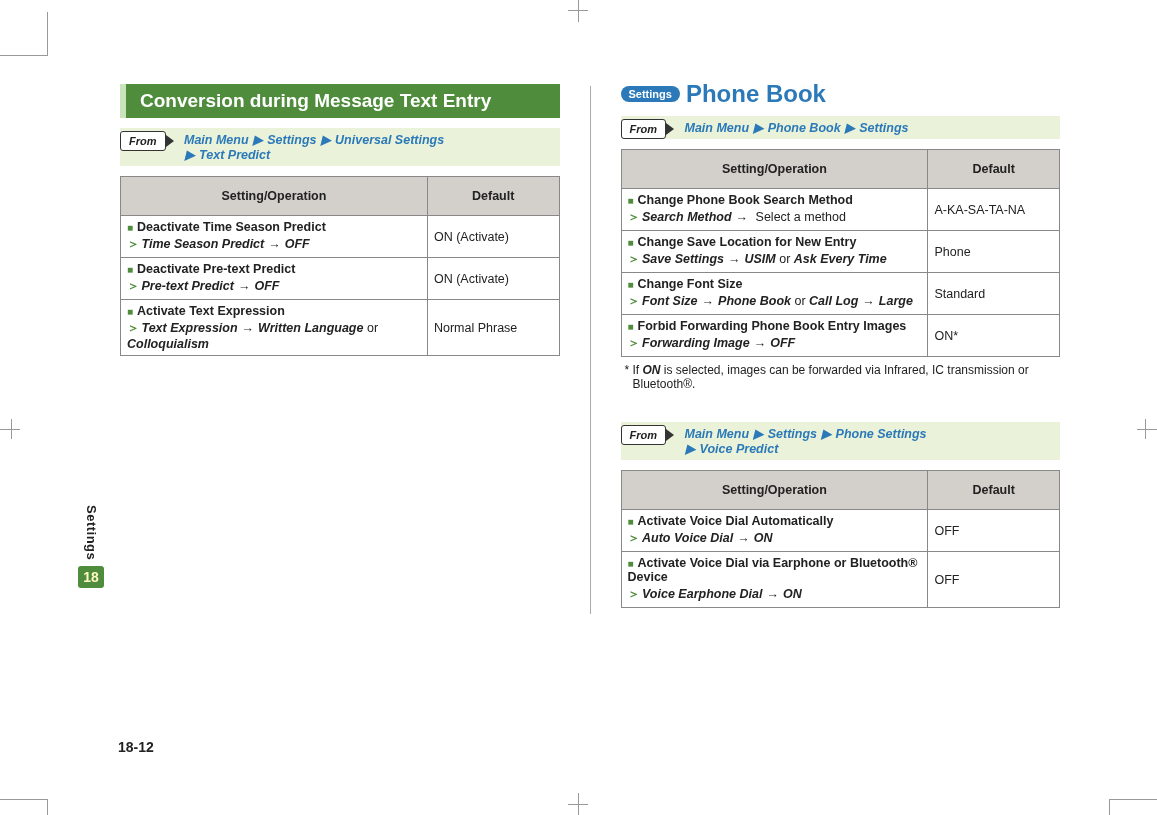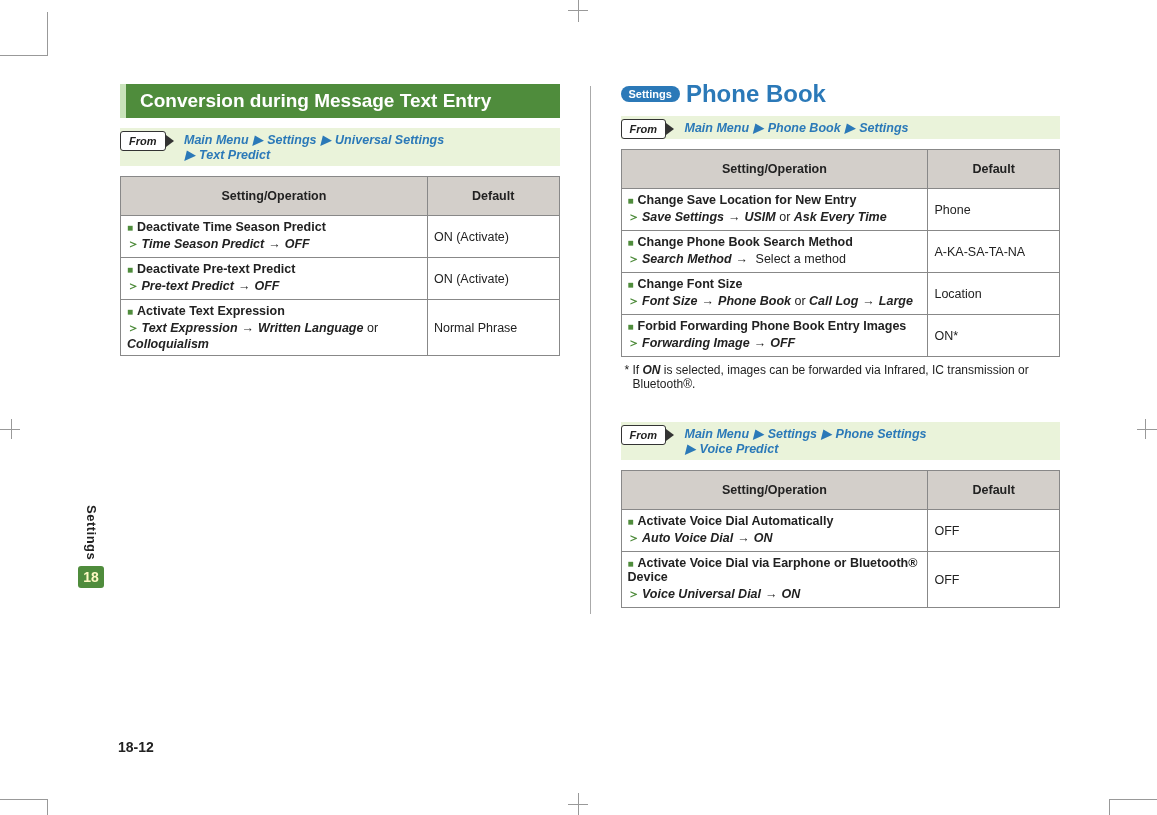--- a/index.html
+++ b/index.html
@@ -271,38 +271,38 @@
         <table class="settings">
           <thead>
             <tr>
               <th>Setting/Operation</th>
               <th>Default</th>
             </tr>
           </thead>
           <tbody>
             <tr>
               <td>
+                <div class="row-title"><span class="sq">■</span>Change Phone Book Search Method</div>
+                <div class="op-line"><span class="chev">＞</span><span class="ital">Search Method</span><span class="arrow">→</span><span class="plain"> Select a method</span></div>
+              </td>
+              <td class="def">A-KA-SA-TA-NA</td>
+            </tr>
+            <tr>
+              <td>
                 <div class="row-title"><span class="sq">■</span>Change Save Location for New Entry</div>
                 <div class="op-line"><span class="chev">＞</span><span class="ital">Save Settings</span><span class="arrow">→</span><span class="ital">USIM</span><span class="plain"> or </span><span class="ital">Ask Every Time</span></div>
               </td>
               <td class="def">Phone</td>
             </tr>
             <tr>
               <td>
-                <div class="row-title"><span class="sq">■</span>Change Phone Book Search Method</div>
-                <div class="op-line"><span class="chev">＞</span><span class="ital">Search Method</span><span class="arrow">→</span><span class="plain"> Select a method</span></div>
-              </td>
-              <td class="def">A-KA-SA-TA-NA</td>
-            </tr>
-            <tr>
-              <td>
                 <div class="row-title"><span class="sq">■</span>Change Font Size</div>
                 <div class="op-line"><span class="chev">＞</span><span class="ital">Font Size</span><span class="arrow">→</span><span class="ital">Phone Book</span><span class="plain"> or </span><span class="ital">Call Log</span><span class="arrow">→</span><span class="ital">Large</span></div>
               </td>
-              <td class="def">Location</td>
+              <td class="def">Standard</td>
             </tr>
             <tr>
               <td>
                 <div class="row-title"><span class="sq">■</span>Forbid Forwarding Phone Book Entry Images</div>
                 <div class="op-line"><span class="chev">＞</span><span class="ital">Forwarding Image</span><span class="arrow">→</span><span class="ital">OFF</span></div>
               </td>
               <td class="def">ON*</td>
             </tr>
           </tbody>
         </table>
@@ -319,21 +319,21 @@
             <tr>
               <td>
                 <div class="row-title"><span class="sq">■</span>Activate Voice Dial Automatically</div>
                 <div class="op-line"><span class="chev">＞</span><span class="ital">Auto Voice Dial</span><span class="arrow">→</span><span class="ital">ON</span></div>
               </td>
               <td class="def">OFF</td>
             </tr>
             <tr>
               <td>
                 <div class="row-title"><span class="sq">■</span>Activate Voice Dial via Earphone or Bluetooth® Device</div>
-                <div class="op-line"><span class="chev">＞</span><span class="ital">Voice Universal Dial</span><span class="arrow">→</span><span class="ital">ON</span></div>
+                <div class="op-line"><span class="chev">＞</span><span class="ital">Voice Earphone Dial</span><span class="arrow">→</span><span class="ital">ON</span></div>
               </td>
               <td class="def">OFF</td>
             </tr>
           </tbody>
         </table>
       </div>
 
   </div>
 </div>
 

